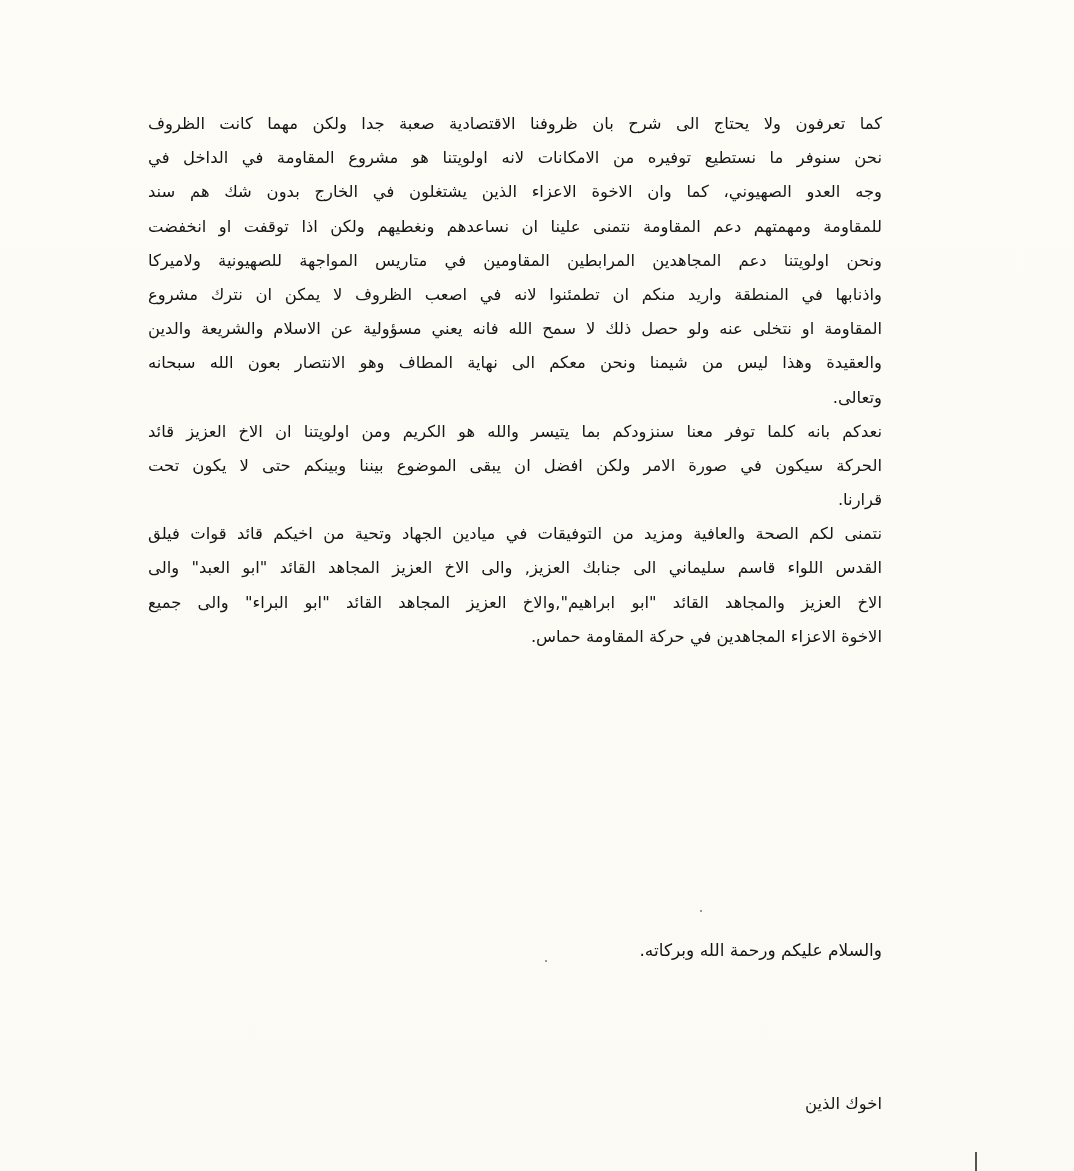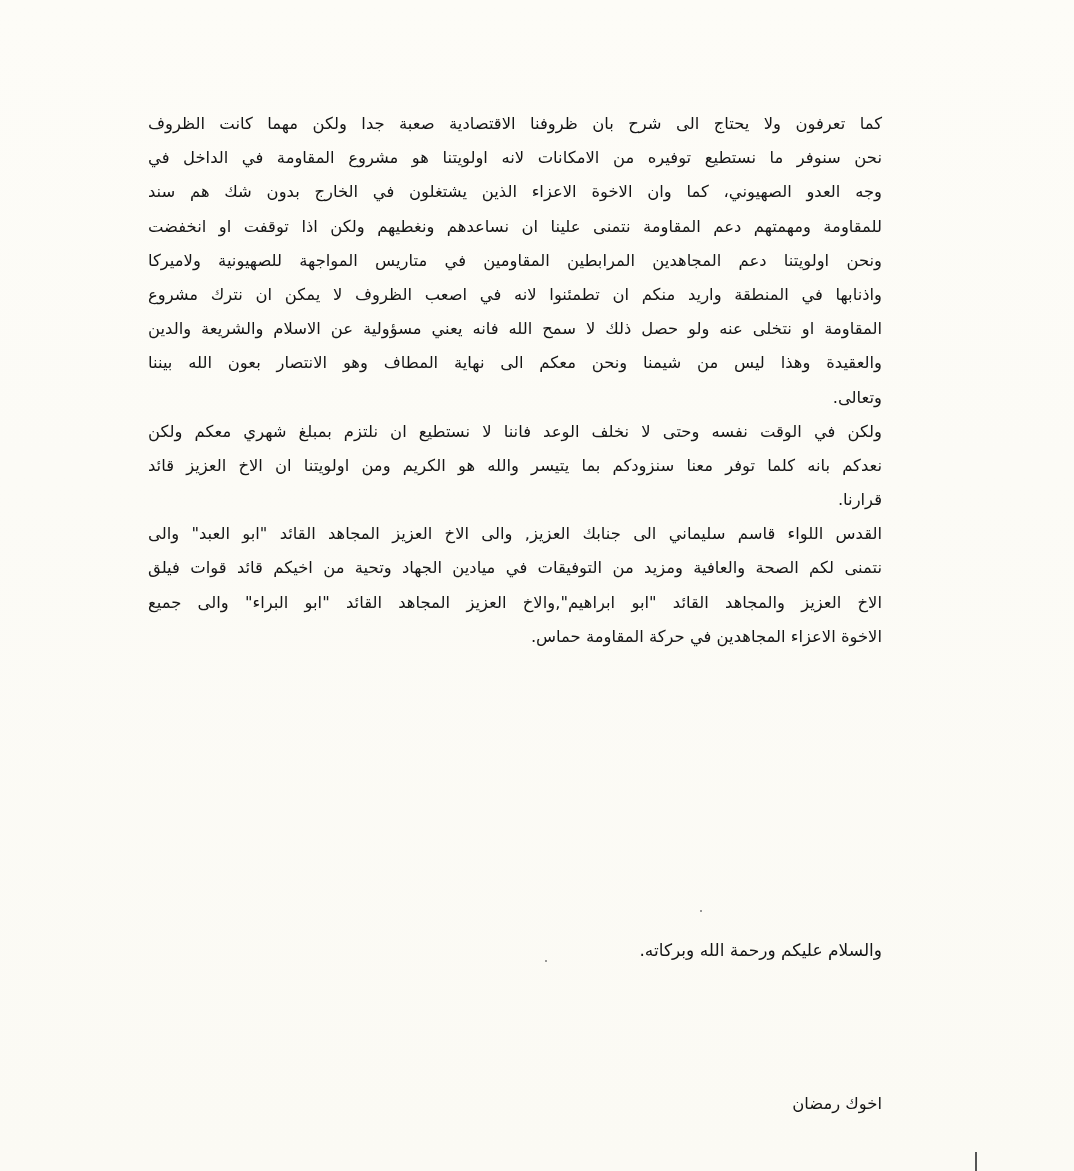--- a/index.html
+++ b/index.html
@@ -88,39 +88,39 @@
   <div class="letter">
 
     <div>
       <span class="line">كما تعرفون ولا يحتاج الى شرح بان ظروفنا الاقتصادية صعبة جدا ولكن مهما كانت الظروف</span>
       <span class="line">نحن سنوفر ما نستطيع توفيره من الامكانات لانه اولويتنا هو مشروع المقاومة في الداخل في</span>
       <span class="line">وجه العدو الصهيوني، كما وان الاخوة الاعزاء الذين يشتغلون في الخارج بدون شك هم سند</span>
       <span class="line">للمقاومة ومهمتهم دعم المقاومة نتمنى علينا ان نساعدهم ونغطيهم ولكن اذا توقفت او انخفضت</span>
       <span class="line">ونحن اولويتنا دعم المجاهدين المرابطين المقاومين في متاريس المواجهة للصهيونية ولاميركا</span>
       <span class="line">واذنابها في المنطقة واريد منكم ان تطمئنوا لانه في اصعب الظروف لا يمكن ان نترك مشروع</span>
       <span class="line">المقاومة او نتخلى عنه ولو حصل ذلك لا سمح الله فانه يعني مسؤولية عن الاسلام والشريعة والدين</span>
-      <span class="line">والعقيدة وهذا ليس من شيمنا ونحن معكم الى نهاية المطاف وهو الانتصار بعون الله بيننا</span>
+      <span class="line">والعقيدة وهذا ليس من شيمنا ونحن معكم الى نهاية المطاف وهو الانتصار بعون الله سبحانه</span>
       <span class="line last">وتعالى.</span>
     </div>
 
     <div>
-      <span class="line">ولكن في الوقت نفسه وحتى لا نخلف الوعد فاننا لا نستطيع ان نلتزم بمبلغ شهري معكم ولكن</span>
       <span class="line">نعدكم بانه كلما توفر معنا سنزودكم بما يتيسر والله هو الكريم ومن اولويتنا ان الاخ العزيز قائد</span>
+      <span class="line">الحركة سيكون في صورة الامر ولكن افضل ان يبقى الموضوع بيننا وبينكم حتى لا يكون تحت</span>
       <span class="line last">قرارنا.</span>
     </div>
 
     <div>
+      <span class="line">نتمنى لكم الصحة والعافية ومزيد من التوفيقات في ميادين الجهاد وتحية من اخيكم قائد قوات فيلق</span>
       <span class="line">القدس اللواء قاسم سليماني الى جنابك العزيز, والى الاخ العزيز المجاهد القائد "ابو العبد" والى</span>
-      <span class="line">نتمنى لكم الصحة والعافية ومزيد من التوفيقات في ميادين الجهاد وتحية من اخيكم قائد قوات فيلق</span>
       <span class="line">الاخ العزيز والمجاهد القائد "ابو ابراهيم",والاخ العزيز المجاهد القائد "ابو البراء" والى جميع</span>
       <span class="line last">الاخوة الاعزاء المجاهدين في حركة المقاومة حماس.</span>
     </div>
 
   </div>
 
   <div class="closing">والسلام عليكم ورحمة الله وبركاته.</div>
 
-  <div class="signature">اخوك رمضان</div>
+  <div class="signature">اخوك الذين</div>
 
   <div class="speck" style="left:700px; top:910px;"></div>
   <div class="speck" style="left:545px; top:960px;"></div>
   <div class="scan-mark"></div>
 </div>
 
 </body></html>

